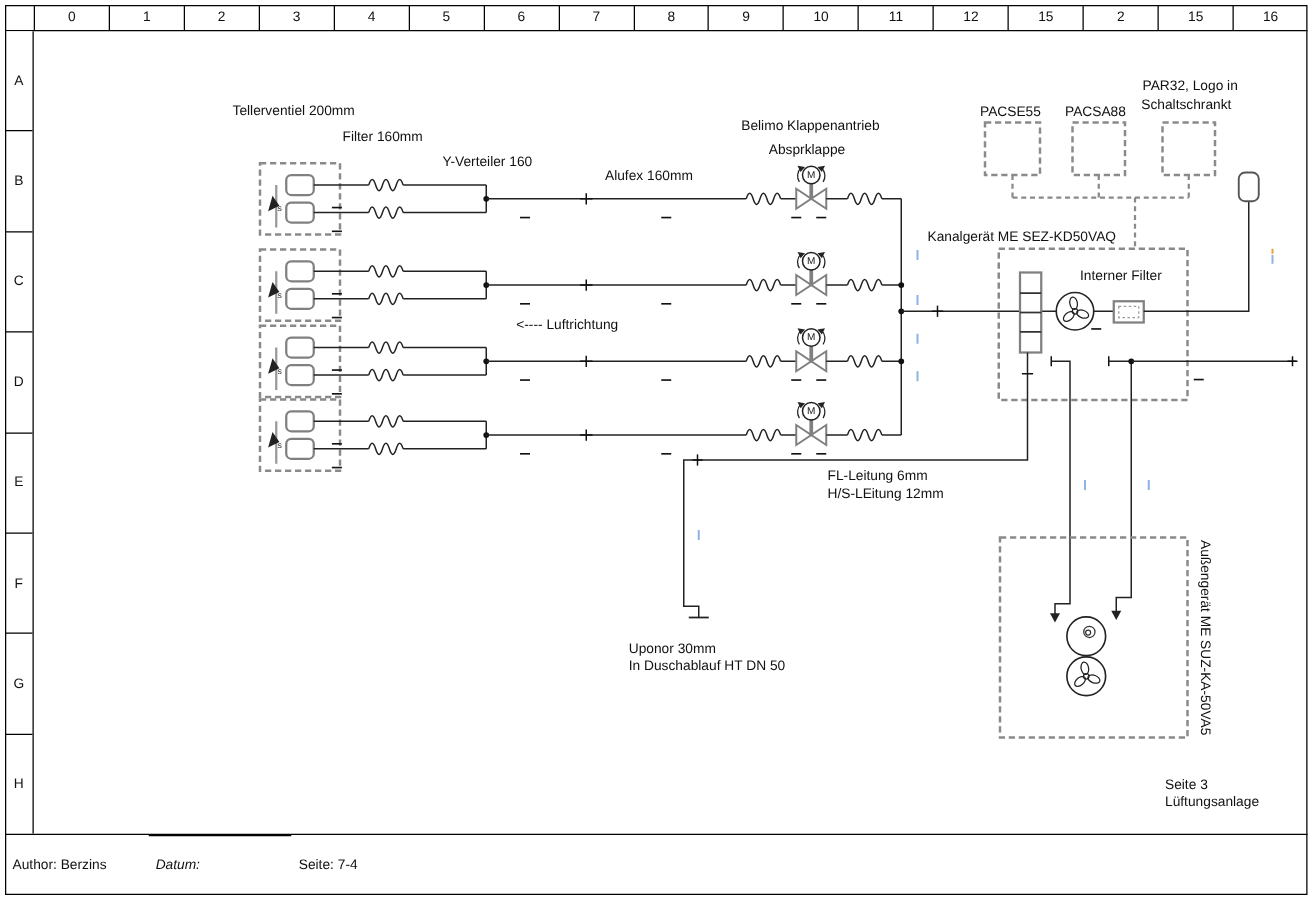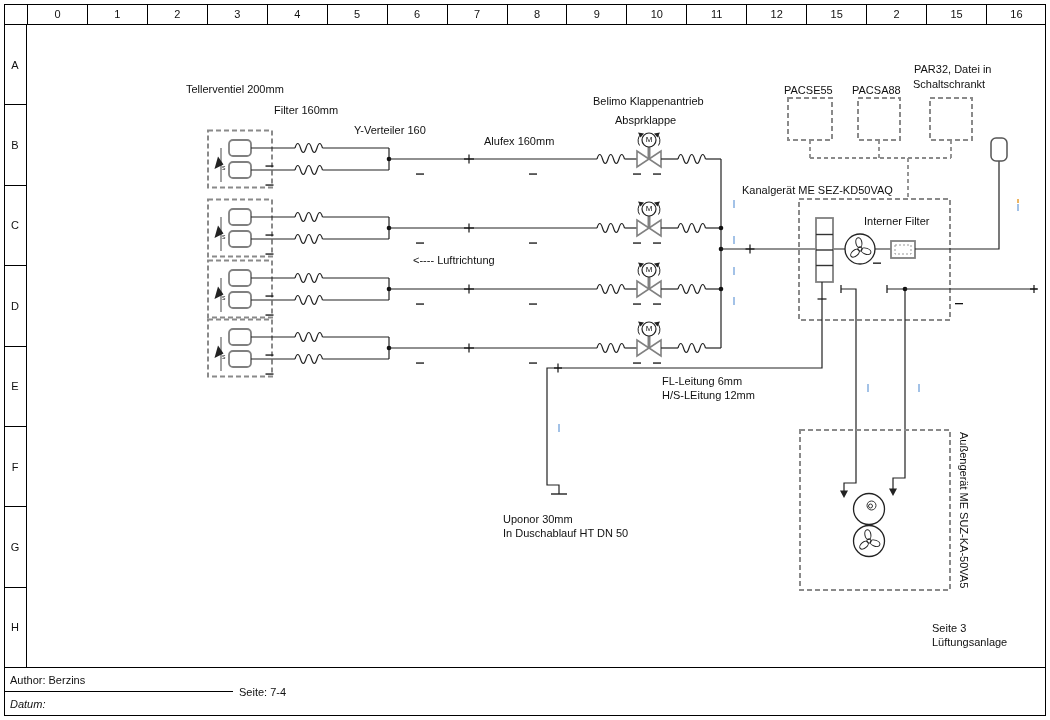--- a/index.html
+++ b/index.html
@@ -19,21 +19,21 @@
   .colcell{flex:1 1 0;display:flex;align-items:center;justify-content:center;
            font-size:11px;border-left:1px solid #000;box-sizing:border-box;}
   .leftheader{position:absolute;left:4px;top:25px;width:23px;height:642px;display:flex;
               flex-direction:column;border-right:1px solid #000;z-index:30;background:#fff;box-sizing:border-box;}
   .rowcell{flex:1 1 0;display:flex;align-items:center;justify-content:center;
            font-size:11px;box-sizing:border-box;}
   .rowcell + .rowcell{border-top:1px solid #000;}
   
   .titleblock{position:absolute;left:4px;top:667px;width:1042px;height:48px;display:flex;
               border-top:1px solid #000;z-index:30;background:#fff;box-sizing:border-box;}
-  .tb-left,.tb-right{flex:0 0 229px;display:flex;flex-direction:column;box-sizing:border-box;}
+  .tb-left,.tb-right{flex:0 0 229px;display:flex;box-sizing:border-box;}
   .tb-center{flex:1 1 auto;border-left:1px solid #000;border-right:1px solid #000;
              display:flex;align-items:center;justify-content:center;font-size:11px;box-sizing:border-box;}
   .tb-cell{flex:1 1 0;display:flex;align-items:center;padding-left:6px;font-size:11px;box-sizing:border-box;}
   .tb-cell + .tb-cell{border-top:1px solid #000;font-style:italic;}
 </style>
 </head>
 <body>
 
 <div class="sheet">
 
@@ -181,21 +181,21 @@
   <div class="lbl" style="left:274px;top:104px">Filter 160mm</div>
   <div class="lbl" style="left:354px;top:124px">Y-Verteiler 160</div>
   <div class="lbl" style="left:484px;top:135px">Alufex 160mm</div>
   <div class="lbl" style="left:593px;top:95px">Belimo Klappenantrieb</div>
   <div class="lbl" style="left:615px;top:114px">Absprklappe</div>
   <div class="lbl" style="left:413px;top:254px">&lt;---- Luftrichtung</div>
   <div class="lbl" style="left:742px;top:184px">Kanalgerät ME SEZ-KD50VAQ</div>
   <div class="lbl" style="left:864px;top:215px">Interner Filter</div>
   <div class="lbl" style="left:784px;top:84px">PACSE55</div>
   <div class="lbl" style="left:852px;top:84px">PACSA88</div>
-  <div class="lbl" style="left:914px;top:63px">PAR32, Datei in</div>
+  <div class="lbl" style="left:914px;top:63px">PAR32, Logo in</div>
   <div class="lbl" style="left:913px;top:78px">Schaltschrankt</div>
   <div class="lbl" style="left:662px;top:375px">FL-Leitung 6mm</div>
   <div class="lbl" style="left:662px;top:389px">H/S-LEitung 12mm</div>
   <div class="lbl" style="left:503px;top:513px">Uponor 30mm</div>
   <div class="lbl" style="left:503px;top:527px">In Duschablauf HT DN 50</div>
   <div class="lbl vertlbl" style="left:970px;top:432px">Außengerät ME SUZ-KA-50VA5</div>
   <div class="lbl" style="left:932px;top:622px">Seite 3</div>
   <div class="lbl" style="left:932px;top:636px">Lüftungsanlage</div>
 
   <div class="lbl small" style="left:643px;top:136px;width:12px;text-align:center">M</div>

